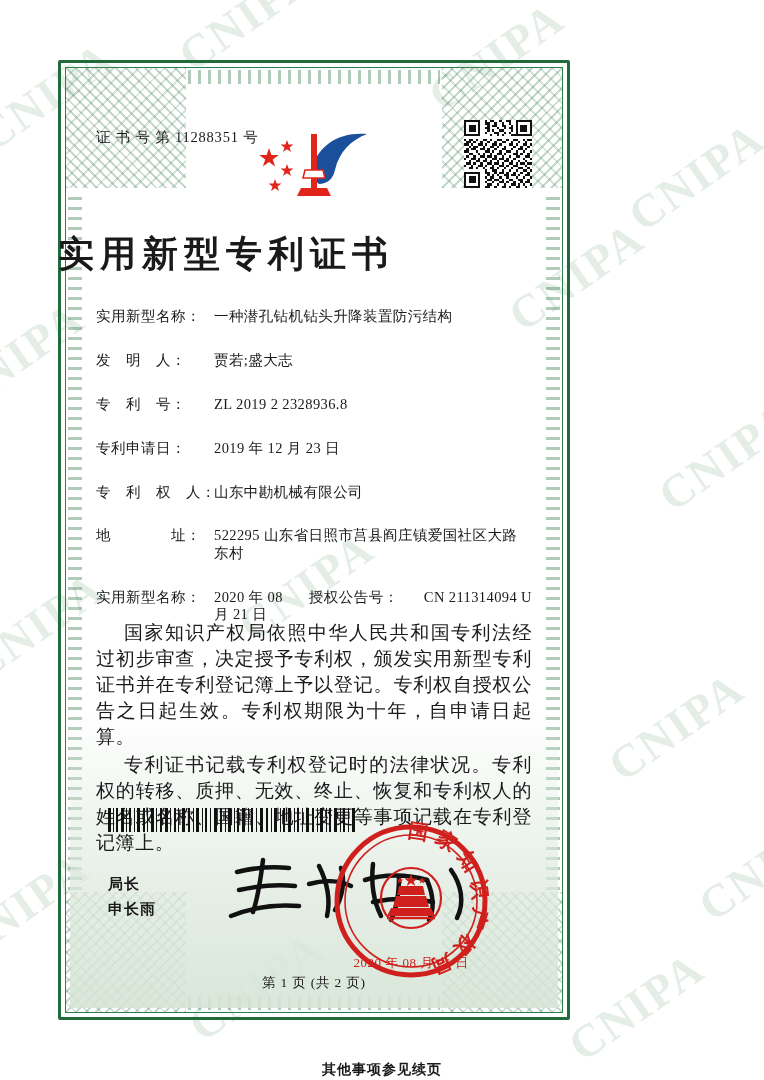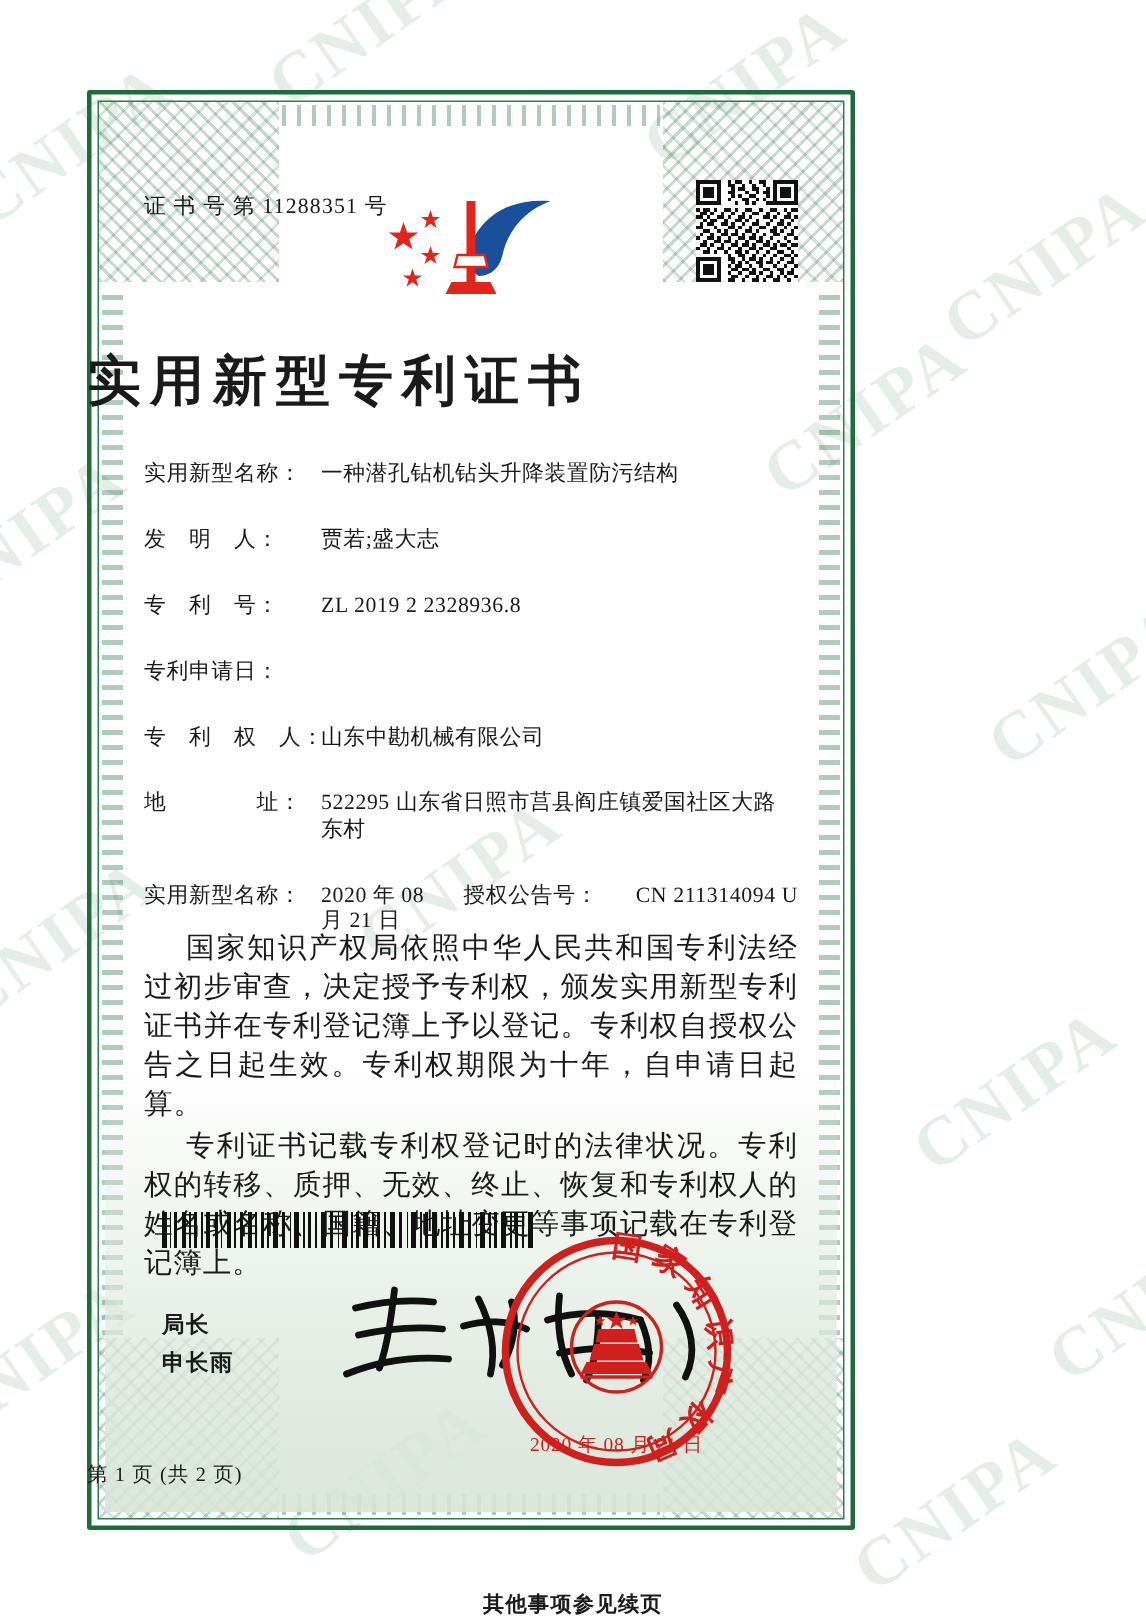--- a/index.html
+++ b/index.html
@@ -234,20 +234,21 @@
     font-size: 13px;
     letter-spacing: .5px;
     font-family: "Liberation Serif", serif;
   }
 
   
   .page-no {
     position: absolute;
     left: 0; right: 0;
     bottom: 28px;
+    text-align: center;
     font-size: 13.5px;
     letter-spacing: .8px;
   }
   .below-note {
     position: absolute;
     left: 0; right: 0;
     top: 1030px;
     text-align: center;
     font-size: 14px;
     font-weight: 700;
@@ -541,20 +542,21 @@
       <div class="row">
         <span class="lbl">发　明　人：</span>
         <span class="val">贾若;盛大志</span>
       </div>
       <div class="row">
         <span class="lbl">专　利　号：</span>
         <span class="val">ZL 2019 2 2328936.8</span>
       </div>
       <div class="row">
         <span class="lbl">专利申请日：</span>
+        <span class="val">2019 年 12 月 23 日</span>
       </div>
       <div class="row">
         <span class="lbl">专　利　权　人：</span>
         <span class="val">山东中勘机械有限公司</span>
       </div>
       <div class="row">
         <span class="lbl">地　　　　址：</span>
         <span class="val">522295  山东省日照市莒县阎庄镇爱国社区大路东村</span>
       </div>
       <div class="row">

